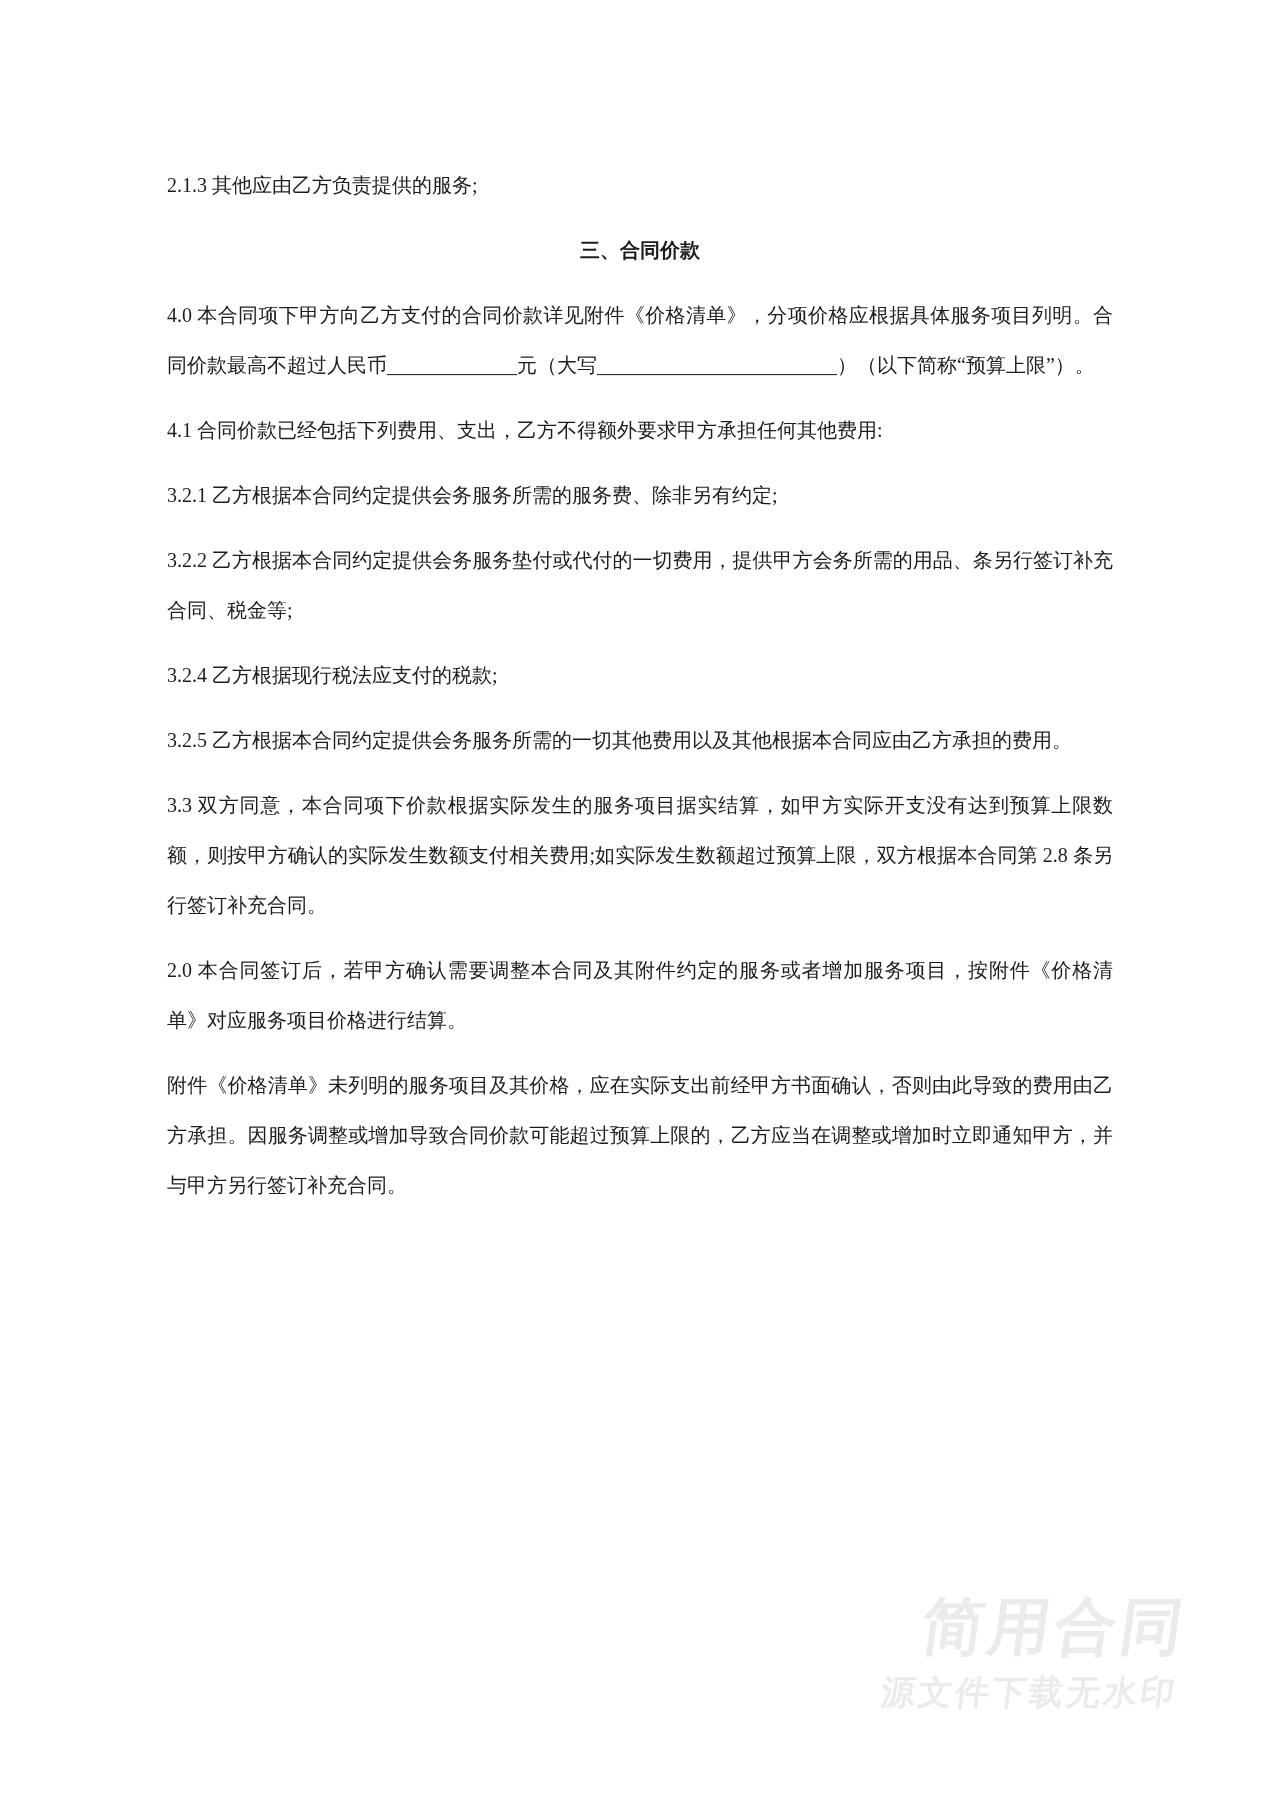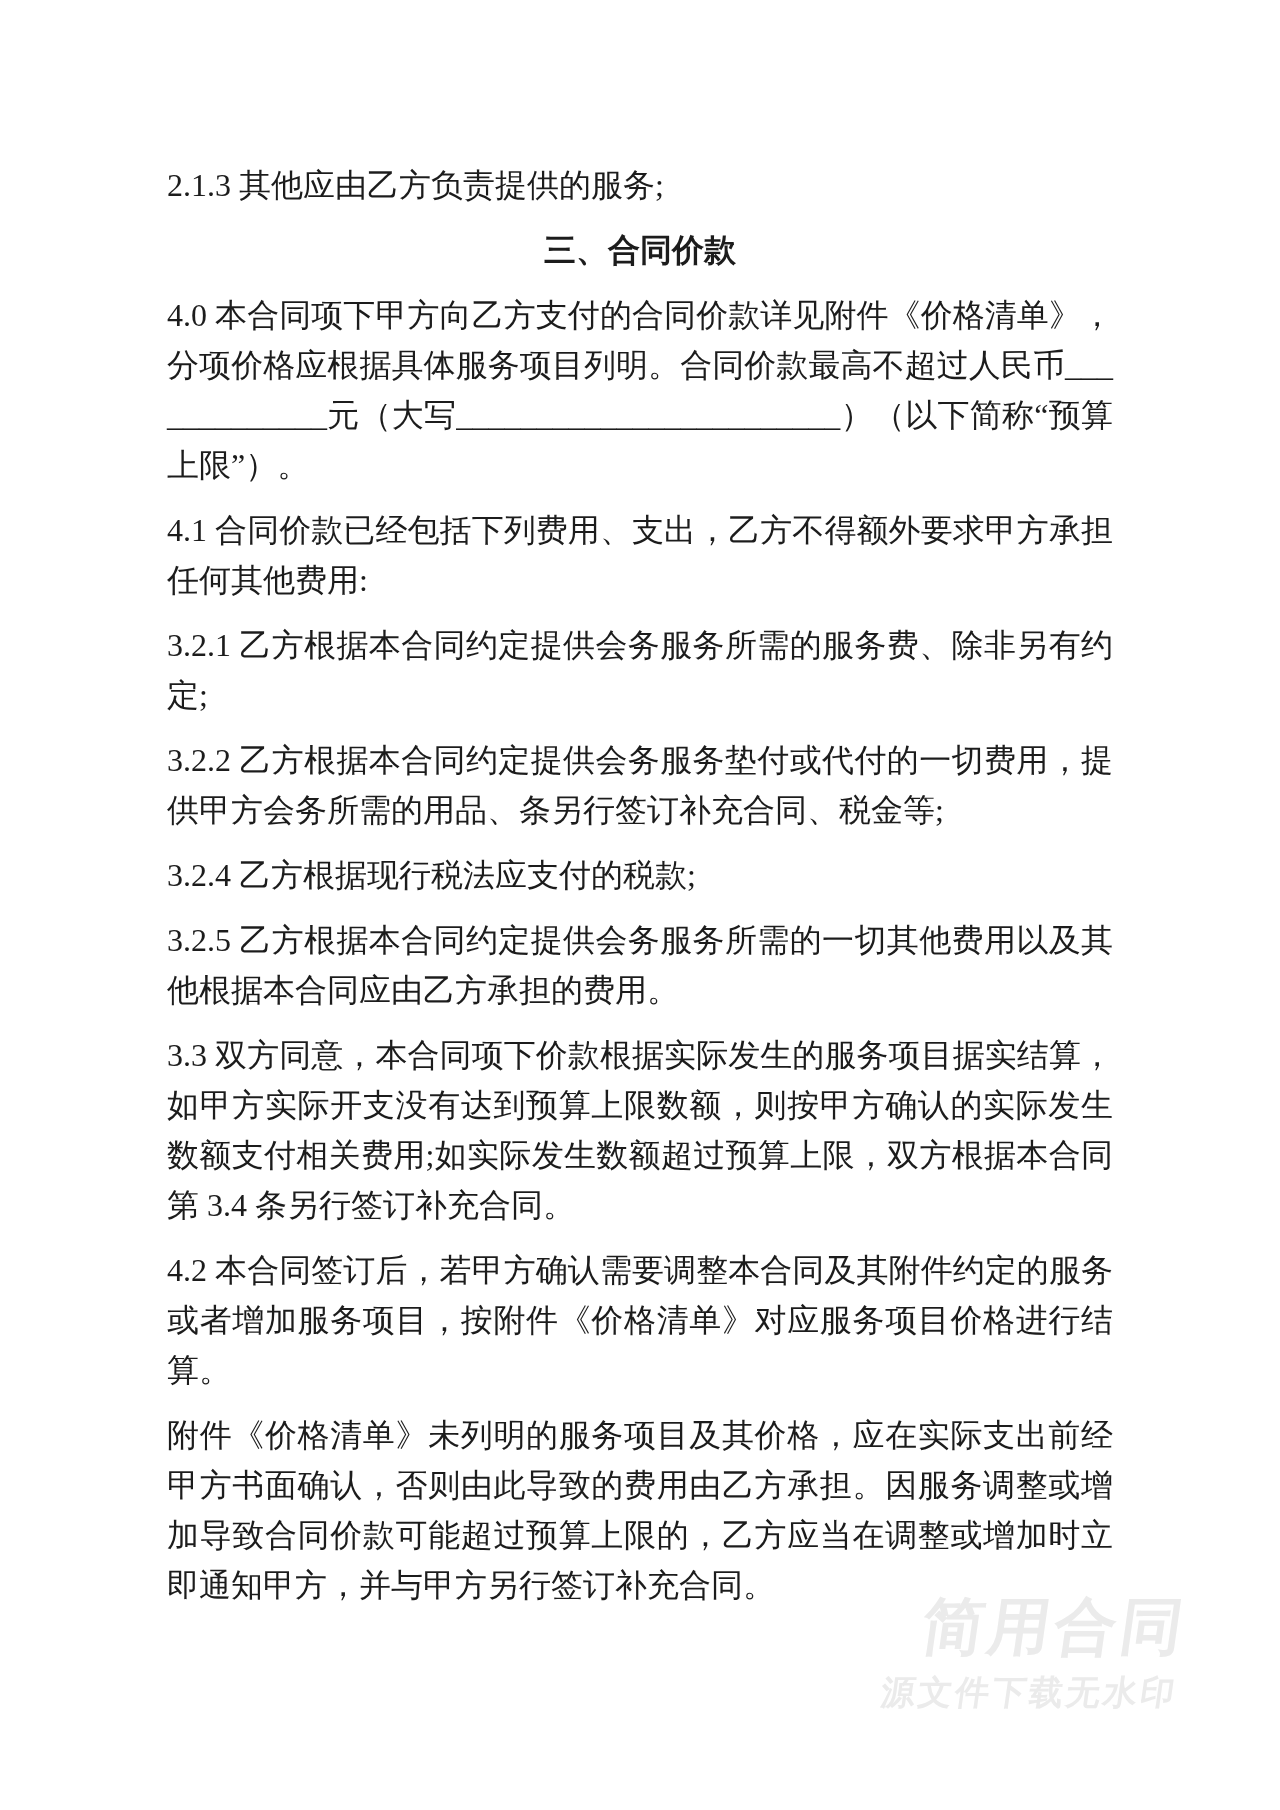--- a/index.html
+++ b/index.html
@@ -20,21 +20,21 @@
     inset: 0;
     background: #ffffff;
   }
   .content {
     position: absolute;
     left: 167px;
     top: 160px;
     width: 946px;
   }
   .para {
-    font-size: 32px;
+    font-size: 20px;
     line-height: 50px;
     margin: 0 0 15px 0;
     text-align: justify;
     text-justify: inter-ideograph;
     word-break: break-all;
     white-space: normal;
   }
   .para:last-child {
     margin-bottom: 0;
   }
@@ -72,22 +72,22 @@
 
   <div class="content">
     <p class="para">2.1.3 其他应由乙方负责提供的服务;</p>
     <p class="para heading">三、合同价款</p>
     <p class="para">4.0 本合同项下甲方向乙方支付的合同价款详见附件《价格清单》，分项价格应根据具体服务项目列明。合同价款最高不超过人民币_____________元（大写________________________）（以下简称“预算上限”）。</p>
     <p class="para">4.1 合同价款已经包括下列费用、支出，乙方不得额外要求甲方承担任何其他费用:</p>
     <p class="para">3.2.1 乙方根据本合同约定提供会务服务所需的服务费、除非另有约定;</p>
     <p class="para">3.2.2 乙方根据本合同约定提供会务服务垫付或代付的一切费用，提供甲方会务所需的用品、条另行签订补充合同、税金等;</p>
     <p class="para">3.2.4 乙方根据现行税法应支付的税款;</p>
     <p class="para">3.2.5 乙方根据本合同约定提供会务服务所需的一切其他费用以及其他根据本合同应由乙方承担的费用。</p>
-    <p class="para">3.3 双方同意，本合同项下价款根据实际发生的服务项目据实结算，如甲方实际开支没有达到预算上限数额，则按甲方确认的实际发生数额支付相关费用;如实际发生数额超过预算上限，双方根据本合同第 3.4 条另行签订补充合同。</p>
-    <p class="para">4.2 本合同签订后，若甲方确认需要调整本合同及其附件约定的服务或者增加服务项目，按附件《价格清单》对应服务项目价格进行结算。</p>
+    <p class="para">3.3 双方同意，本合同项下价款根据实际发生的服务项目据实结算，如甲方实际开支没有达到预算上限数额，则按甲方确认的实际发生数额支付相关费用;如实际发生数额超过预算上限，双方根据本合同第 2.8 条另行签订补充合同。</p>
+    <p class="para">2.0 本合同签订后，若甲方确认需要调整本合同及其附件约定的服务或者增加服务项目，按附件《价格清单》对应服务项目价格进行结算。</p>
     <p class="para">附件《价格清单》未列明的服务项目及其价格，应在实际支出前经甲方书面确认，否则由此导致的费用由乙方承担。因服务调整或增加导致合同价款可能超过预算上限的，乙方应当在调整或增加时立即通知甲方，并与甲方另行签订补充合同。</p>
   </div>
 
   <div class="watermark" style="color: rgb(235, 235, 235);">
     <div class="watermark-title">简用合同</div>
     <div class="watermark-subtitle">源文件下载无水印</div>
   </div>
 
 </div>
 

